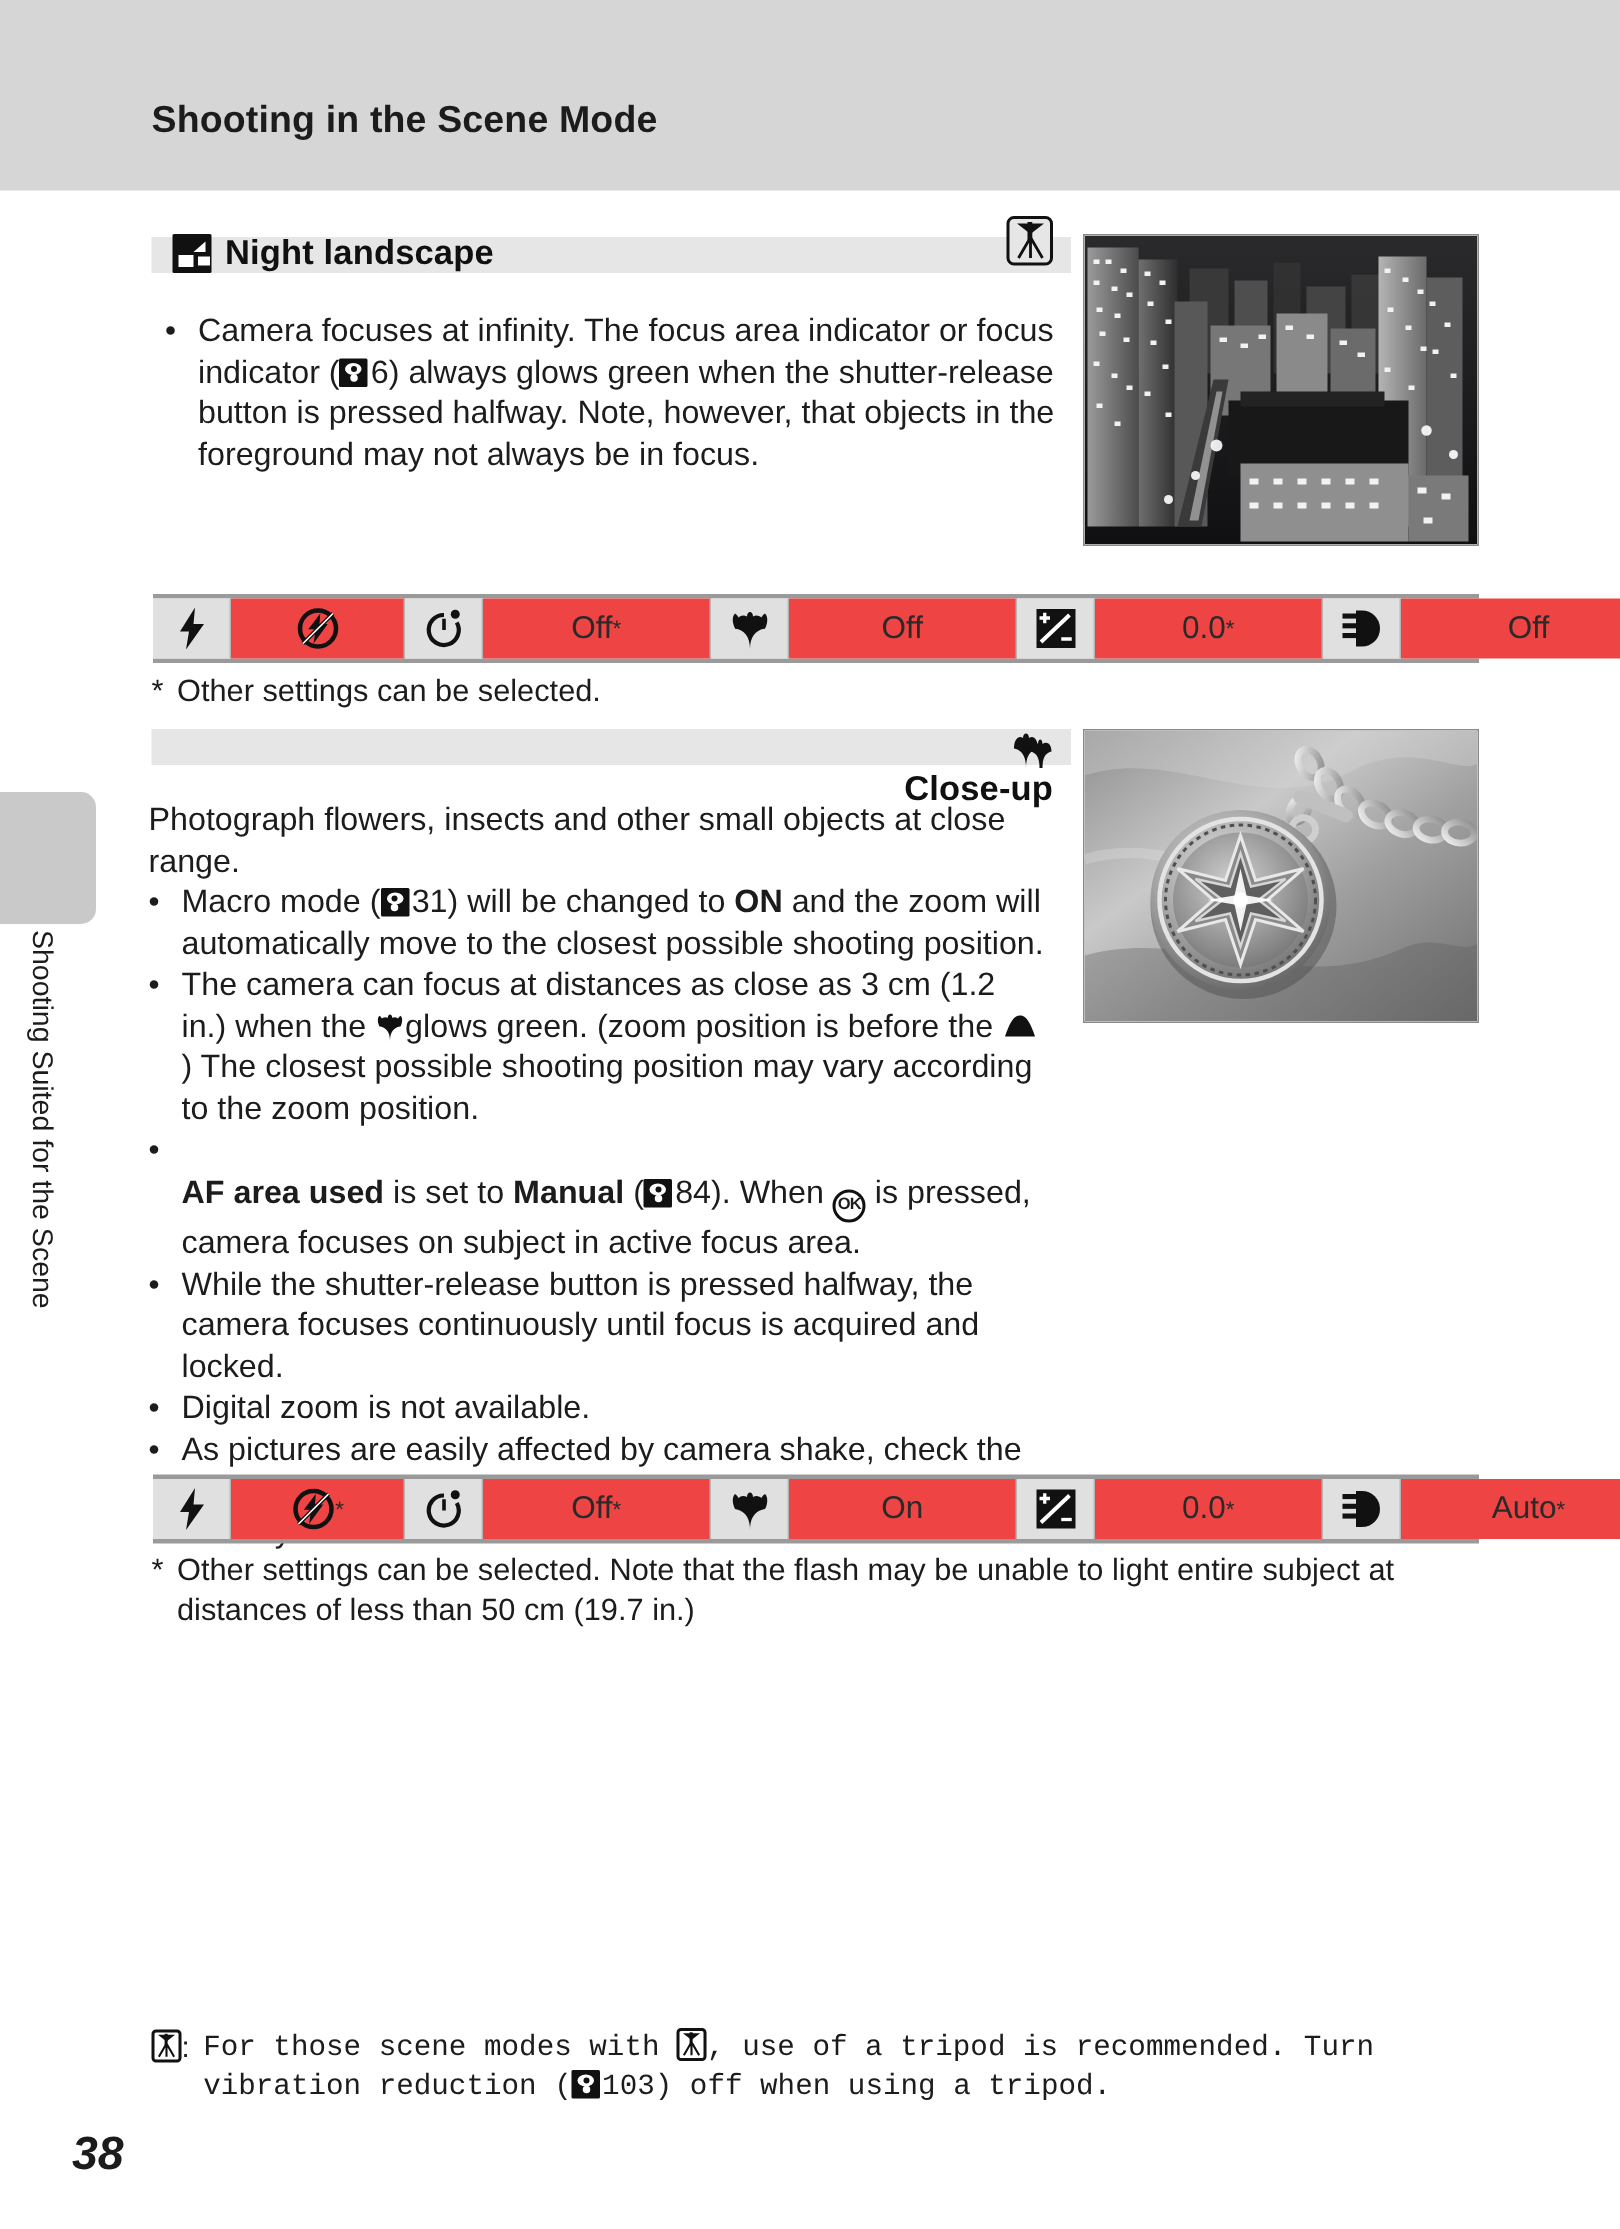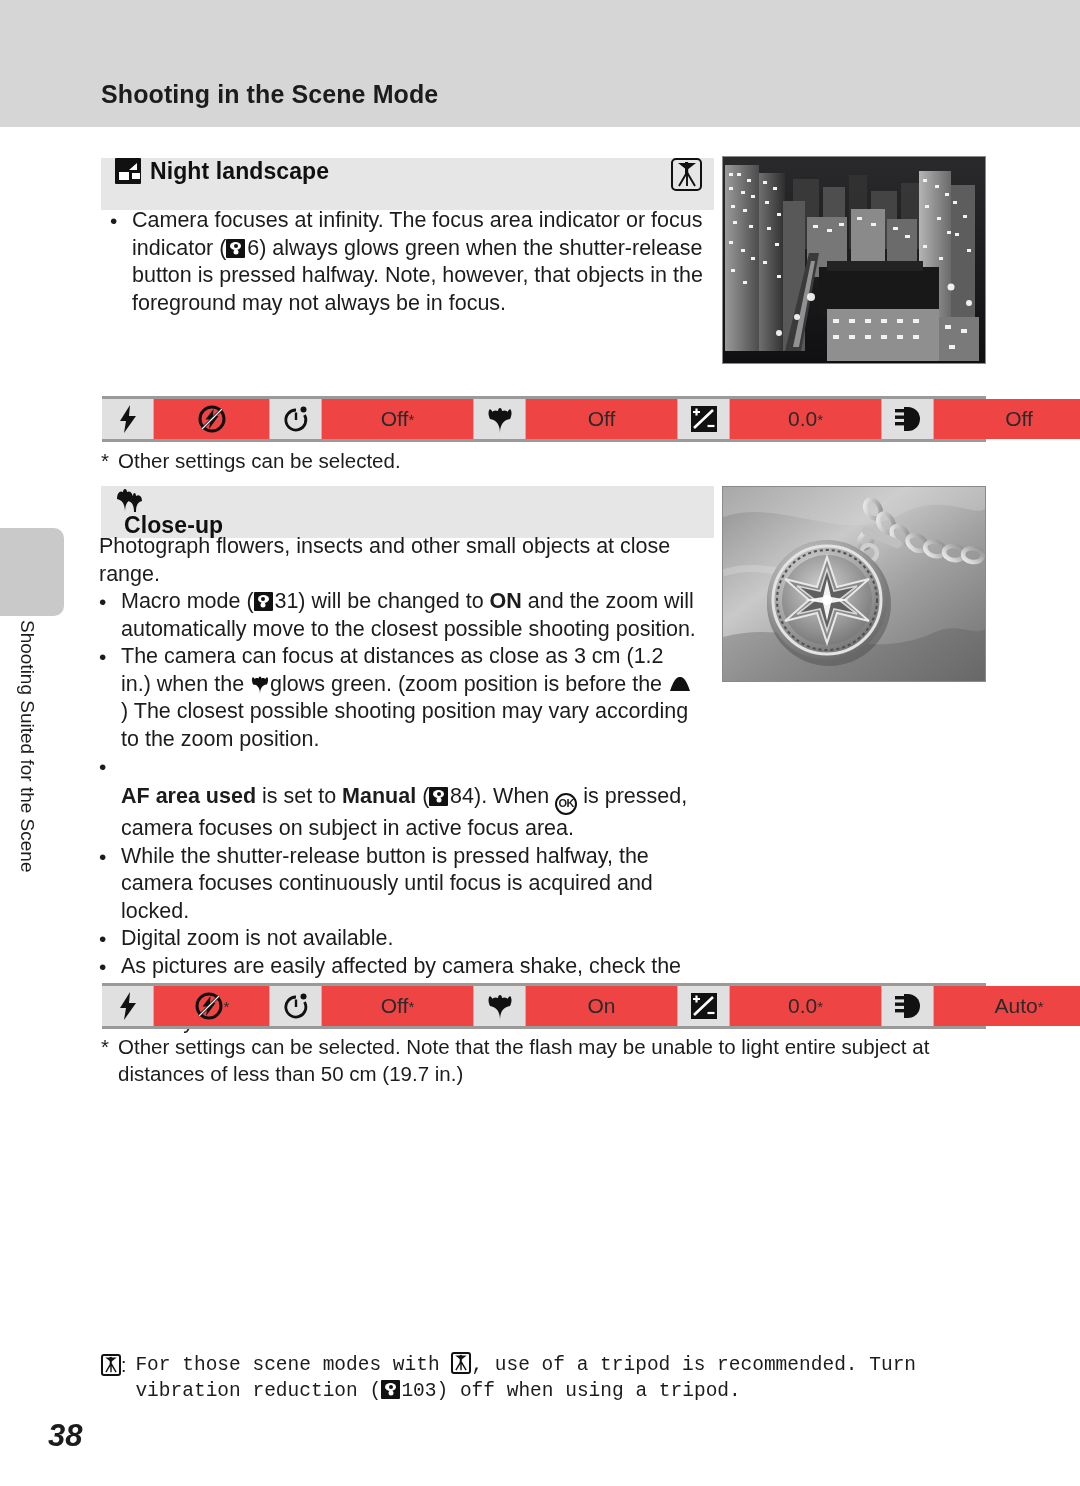--- a/index.html
+++ b/index.html
@@ -21,21 +21,21 @@
     position: absolute;
     left: 0;
     top: 0;
     width: 1080px;
     height: 127px;
     background: #d6d6d6;
   }
   .header-title {
     position: absolute;
     left: 101px;
-    top: 80px;
+    top: 66px;
     font-size: 25px;
     font-weight: 600;
     letter-spacing: 0.1px;
     color: #1c1c1c;
   }
 
   
   .side-tab {
     position: absolute;
     left: -14px;
@@ -66,23 +66,23 @@
     font-style: italic;
     font-weight: 600;
     color: #1c1c1c;
     text-align: right;
   }
 
   
   .section-head {
     position: absolute;
     background: #e6e6e6;
-    height: 52px;
+    height: 24px;
     display: flex;
-    align-items: flex-start;
+    align-items: flex-end;
     padding: 0 12px 0 14px;
     box-sizing: border-box;
   }
   .section-head .sh-title {
     font-size: 23px;
     font-weight: 600;
     color: #101010;
     margin-left: 9px;
     letter-spacing: 0.1px;
   }

